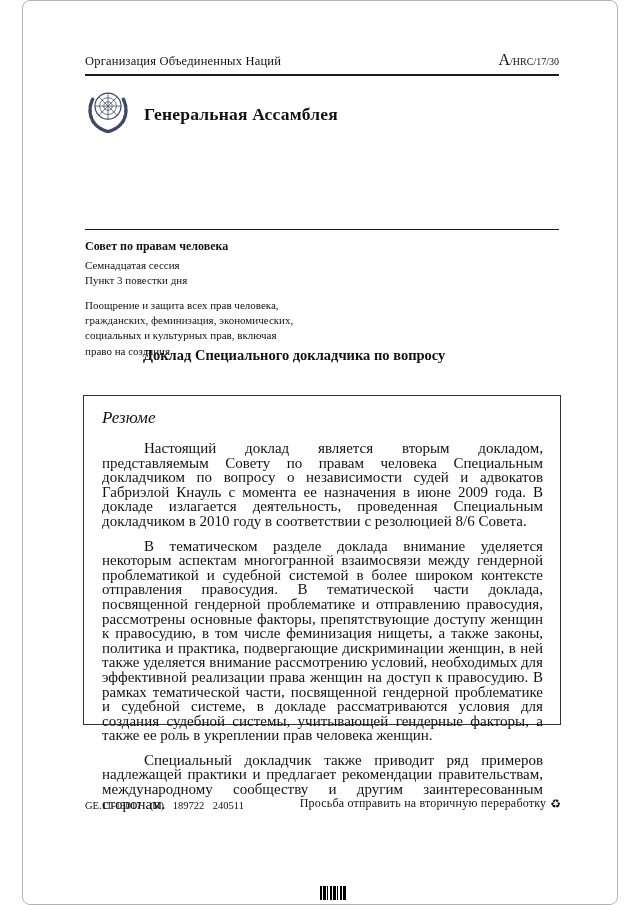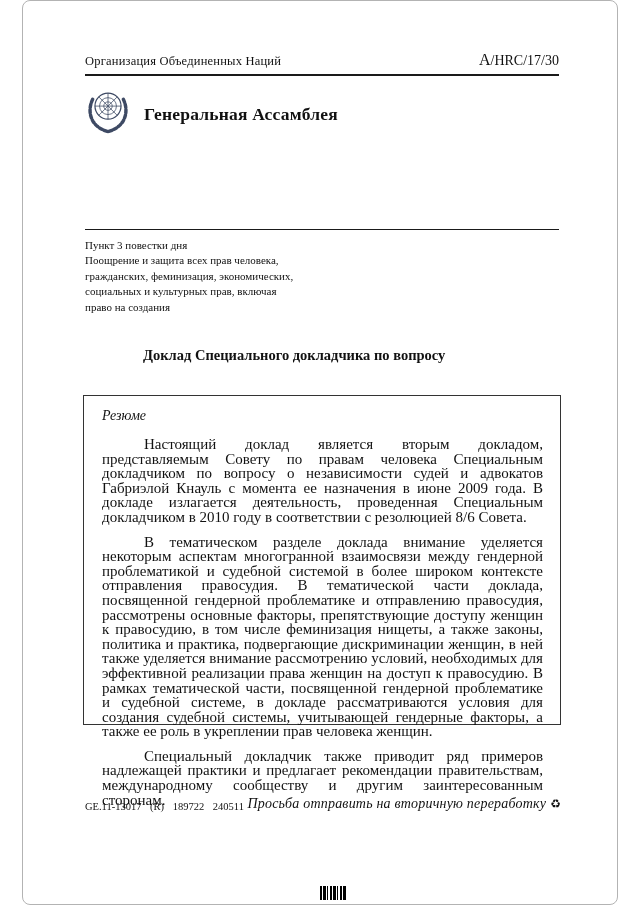--- a/index.html
+++ b/index.html
@@ -12,60 +12,60 @@
   }
 
   
   .hdr-row {
     position:absolute; left:62px; right:58px; top:50px;
     display:flex; justify-content:space-between; align-items:flex-end;
     padding-bottom:5px; border-bottom:2px solid #1a1a1a;
   }
   .org { font-size:12.5px; letter-spacing:0.2px; }
   .sym-a { font-size:16px; }
-  .sym-rest { font-size:14px; }
+  .sym-rest { font-size:10px; }
 
   
   .masthead { position:absolute; left:62px; right:58px; top:84px; display:flex; align-items:flex-start; }
   .emblem { width:46px; height:56px; display:inline-block; }
   .ga-title { font-size:17.5px; font-weight:bold; margin-left:13px; margin-top:19px; letter-spacing:0.2px; }
   .doc-info { margin-left:auto; width:152px; font-size:10.5px; line-height:1.4; margin-top:3px; }
 
   
   .rule2 { position:absolute; left:62px; right:58px; top:228px; border-top:1.5px solid #1a1a1a; }
 
   
   .session { position:absolute; left:62px; top:237px; font-size:11px; line-height:1.4; width:250px; }
   .council { font-size:12px; font-weight:bold; margin-bottom:3px; }
-  .agenda-item { }
+  .agenda-item { margin-bottom:9px; }
   .agenda-title { font-weight:normal; line-height:1.4; }
 
   
   .report-title { position:absolute; left:120px; top:344px; font-size:14.5px; font-weight:bold; line-height:1.5; }
 
   
   .summary-box {
     position:absolute; left:60px; right:56px; top:394px; height:330px;
     border:1px solid #333; padding:12px 17px 0 18px;
   }
-  .summary-heading { font-style:italic; font-size:14px; }
+  .summary-heading { font-style:italic; font-size:17px; }
   .summary-box p {
     font-size:15px; line-height:14.6px; text-align:justify;
     text-indent:42px; margin-top:10px;
   }
   .summary-box p.first { margin-top:13px; }
 
   
   .footer {
     position:absolute; left:62px; right:56px; top:795px;
     display:flex; justify-content:space-between; align-items:flex-end;
   }
   .ref { font-size:10.5px; word-spacing:6px; }
   .recycle { display:flex; align-items:center; }
-  .recycle-text { font-size:14px; letter-spacing:0.2px;font-style:italic; }
+  .recycle-text { font-size:12px; letter-spacing:0.2px; }
   .recycle-icon { font-size:12px; line-height:1; font-family:"DejaVu Sans",sans-serif; margin-left:4px; }
 
   
   .barcode {
     position:absolute; left:297px; top:885px; width:26px; height:14px;
     background:repeating-linear-gradient(90deg,#000 0 2px,#fff 2px 3px,#000 3px 6px,#fff 6px 7px,#000 7px 8px,#fff 8px 10px);
   }
 </style>
 </head>
 <body>
@@ -94,20 +94,22 @@
         <path d="M10,17 C2,34 8,53 29,59" fill="none" stroke="#3e4a64" stroke-width="4.5" stroke-dasharray="4.5 2.5" stroke-linecap="round"></path>
         <path d="M50,17 C58,34 52,53 31,59" fill="none" stroke="#3e4a64" stroke-width="4.5" stroke-dasharray="4.5 2.5" stroke-linecap="round"></path>
       </svg>
     </span>
     <h1 class="ga-title">Генеральная Ассамблея</h1>
   </div>
 
   <div class="rule2"></div>
 
   <div class="session">
+    <div class="council">Совет по правам человека</div>
+    <div>Семнадцатая сессия</div>
     <div class="agenda-item">Пункт 3 повестки дня</div>
     <div class="agenda-title">
       <div>Поощрение и защита всех прав человека,</div>
       <div>гражданских, феминизация, экономических,</div>
       <div>социальных и культурных прав, включая</div>
       <div>право на создания</div>
     </div>
   </div>
 
   <div class="report-title">

